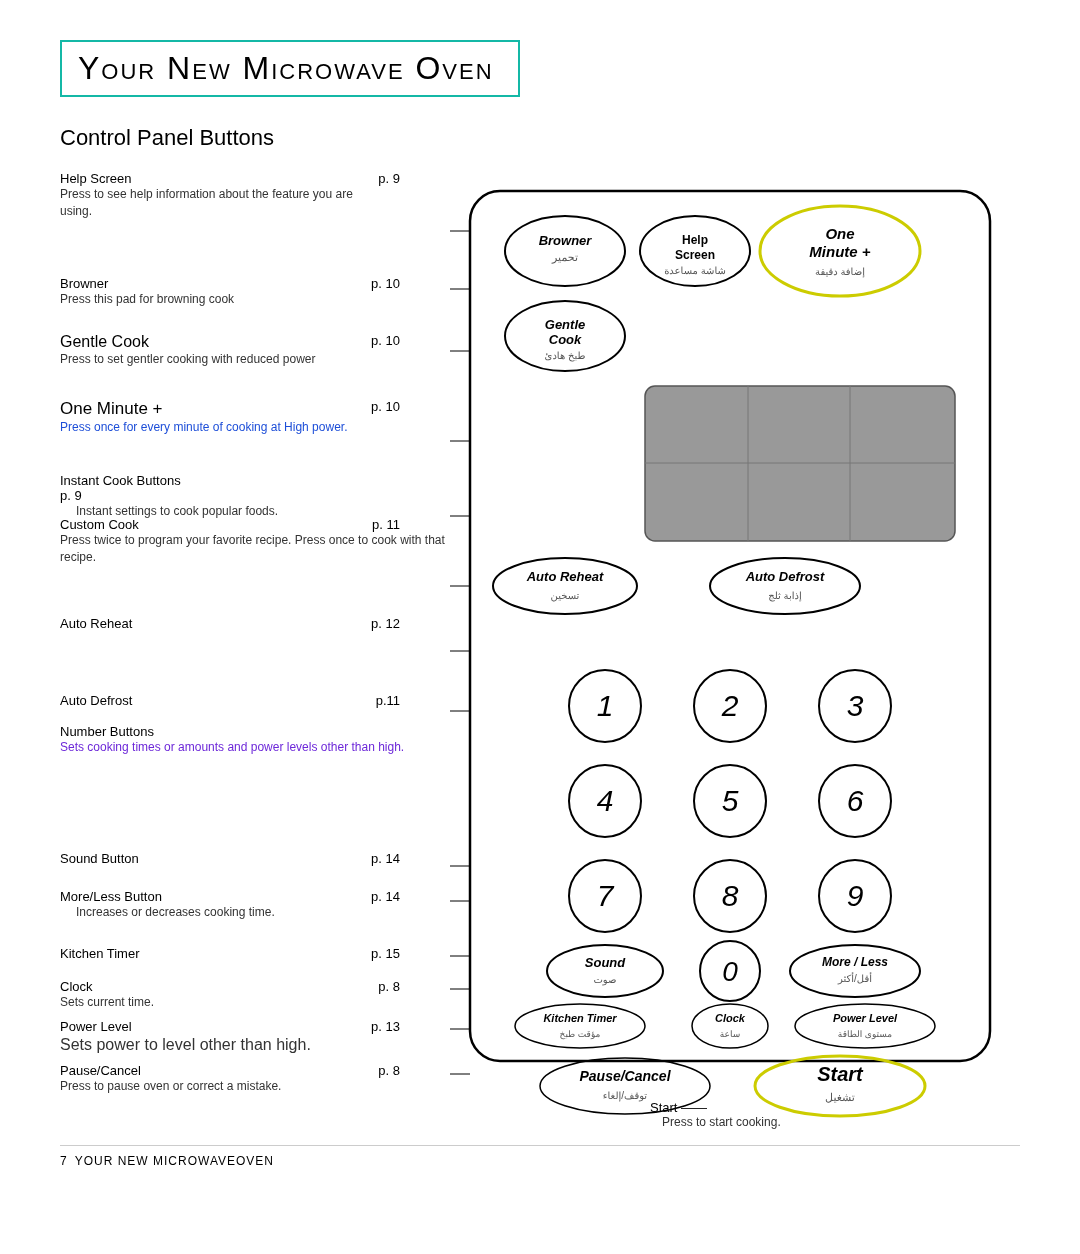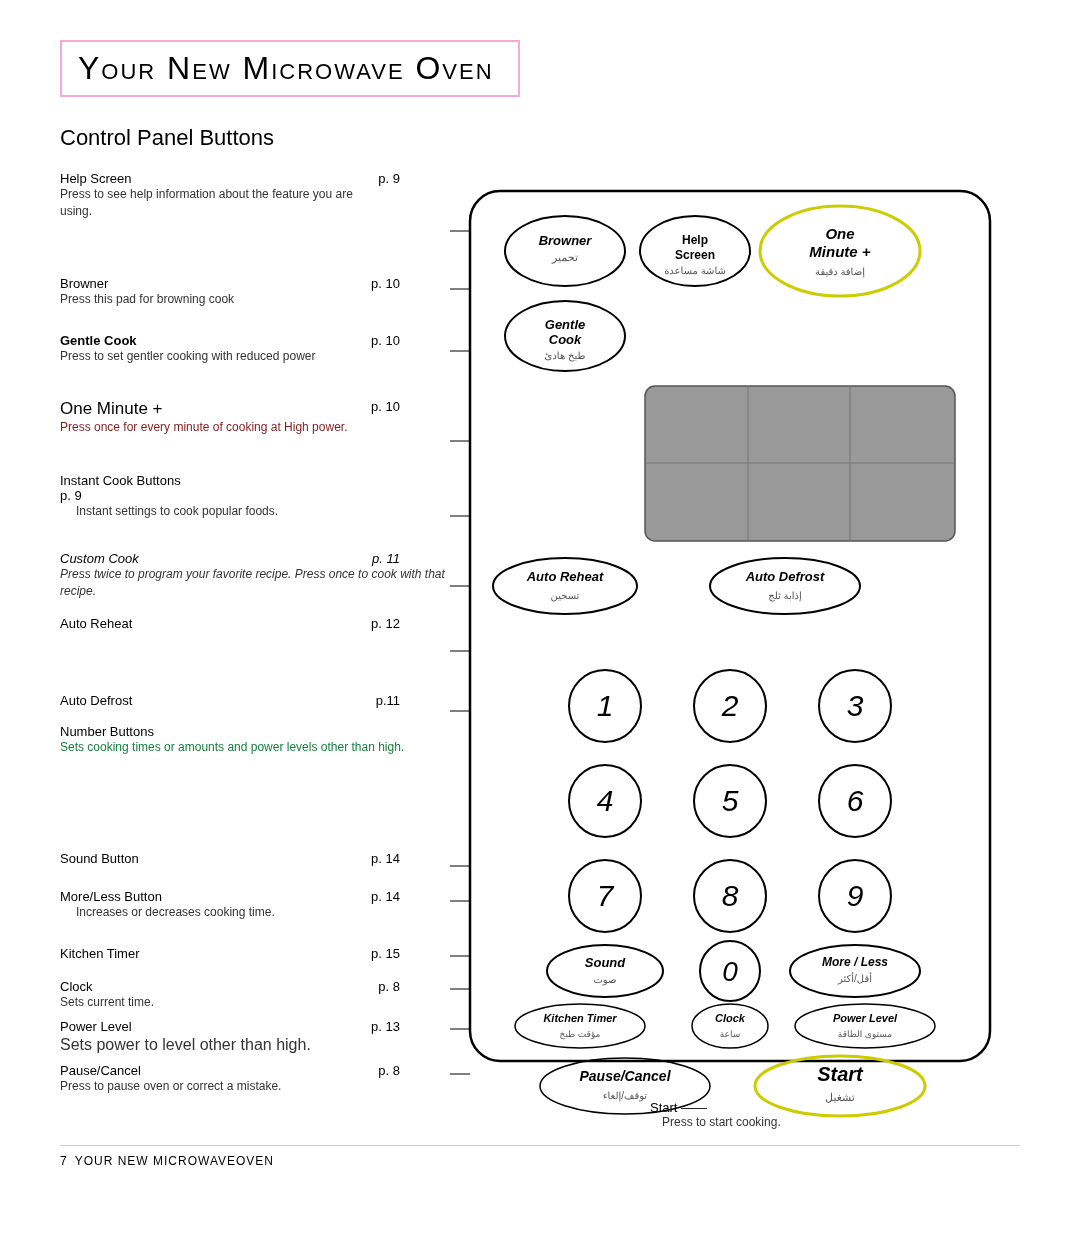--- a/index.html
+++ b/index.html
@@ -7,21 +7,21 @@
       background: #fff;
       font-family: Arial, sans-serif;
       width: 1080px;
       min-height: 1254px;
       padding: 40px 60px 40px 60px;
       position: relative;
     }
 
     
     .title-box {
-      border: 2px solid #f9a8d4;
+      border: 2px solid #14b8a6;
       display: inline-block;
       padding: 8px 24px 8px 16px;
       margin-bottom: 28px;
     }
     .title-box h1 {
       font-size: 32px;
       font-weight: normal;
       letter-spacing: 2px;
       font-variant: small-caps;
     }
@@ -98,43 +98,43 @@
       <div style="position:absolute; top:105px;">
         <div class="label-row" style="display:flex;justify-content:space-between;width:340px;">
           <span style="font-size:13px;">Browner</span>
           <span style="font-size:13px;">p. 10</span>
         </div>
         <div style="font-size:12px;color:#333;line-height:1.4;">Press this pad for browning cook</div>
       </div>
 
       <div style="position:absolute; top:162px;">
         <div class="label-row" style="display:flex;justify-content:space-between;width:340px;">
-          <span style="font-size:13px;font-weight:bold;">Gentle Cook</span>
+          <span style="font-size:16px;">Gentle Cook</span>
           <span style="font-size:13px;">p. 10</span>
         </div>
         <div style="font-size:12px;color:#333;line-height:1.4;">Press to set gentler cooking with reduced power</div>
       </div>
 
       <div style="position:absolute; top:228px;">
         <div class="label-row" style="display:flex;justify-content:space-between;width:340px;">
           <span style="font-size:17px;">One Minute +</span>
           <span style="font-size:13px;">p. 10</span>
         </div>
-        <div style="font-size:12px;color:#7f1d1d;line-height:1.4;">Press once for every minute of cooking at High power.</div>
+        <div style="font-size:12px;color:#1d4ed8;line-height:1.4;">Press once for every minute of cooking at High power.</div>
       </div>
 
       <div style="position:absolute; top:302px;">
         <div class="label-row" style="display:flex;justify-content:space-between;width:340px;flex-direction:column;">
           <span style="font-size:13px;">Instant Cook Buttons</span>
           <span style="font-size:13px;">p. 9</span>
         </div>
         <div style="font-size:12px;color:#333;line-height:1.4;margin-left:16px;">Instant settings to cook popular foods.</div>
       </div>
 
-      <div style="position:absolute; top:380px;font-style:italic;">
+      <div style="position:absolute; top:346px;">
         <div class="label-row" style="display:flex;justify-content:space-between;width:340px;">
           <span style="font-size:13px;">Custom Cook</span>
           <span style="font-size:13px;">p. 11</span>
         </div>
         <div style="font-size:12px;color:#333;line-height:1.4;">Press twice to program your favorite recipe. Press once to cook with that recipe.</div>
       </div>
 
       <div style="position:absolute; top:445px;">
         <div class="label-row" style="display:flex;justify-content:space-between;width:340px;">
           <span style="font-size:13px;">Auto Reheat</span>
@@ -148,21 +148,21 @@
           <span style="font-size:13px;">p.11</span>
         </div>
         <div style="font-size:12px;color:#333;line-height:1.4;"></div>
       </div>
 
       <div style="position:absolute; top:553px;">
         <div class="label-row" style="display:flex;justify-content:space-between;width:340px;">
           <span style="font-size:13px;">Number Buttons</span>
           <span style="font-size:13px;"></span>
         </div>
-        <div style="font-size:12px;color:#15803d;line-height:1.4;">Sets cooking times or amounts and power levels other than high.</div>
+        <div style="font-size:12px;color:#6d28d9;line-height:1.4;">Sets cooking times or amounts and power levels other than high.</div>
       </div>
 
       <div style="position:absolute; top:680px;">
         <div class="label-row" style="display:flex;justify-content:space-between;width:340px;">
           <span style="font-size:13px;">Sound Button</span>
           <span style="font-size:13px;">p. 14</span>
         </div>
       </div>
 
       <div style="position:absolute; top:718px;">

